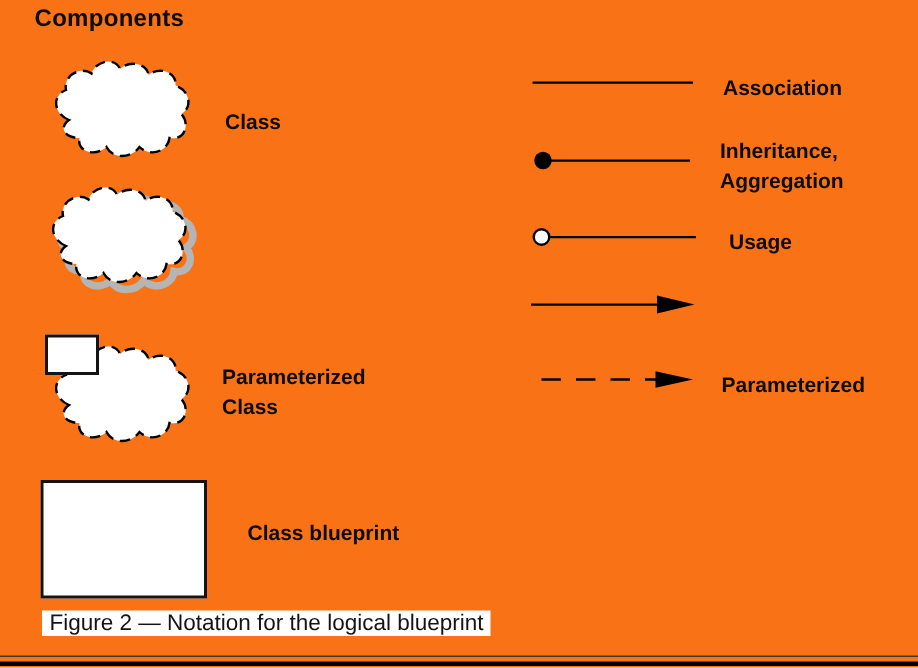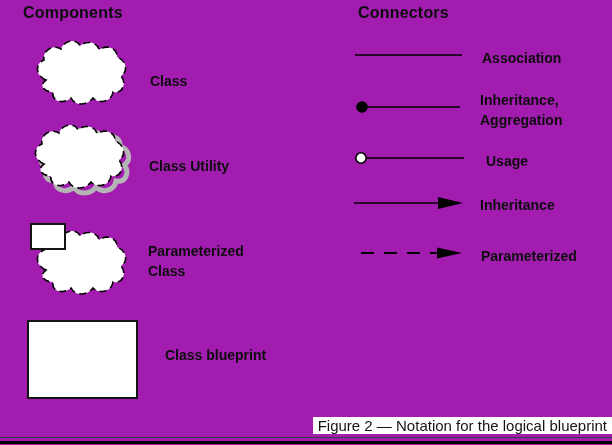--- a/index.html
+++ b/index.html
@@ -1,32 +1,32 @@
 <!DOCTYPE html>
 <html><head>
 <meta charset="utf-8">
 <style>
   html,body{margin:0;padding:0;background:#fff;}
   #page{
     position:relative;
     width:612px;height:445px;
-    background:#a21caf;
+    background:#f97316;
     font-family:"Liberation Sans", sans-serif;
     color:#111;
     overflow:hidden;
   }
   .abs{position:absolute;}
   .hdr{
     font-size:16px;font-weight:700;color:#0d0d0d;letter-spacing:.2px;
   }
   .lbl{
     font-size:14px;font-weight:700;color:#0d0d0d;line-height:20px;
   }
   .caption-wrap{
-    left:28px;right:0;top:417px;text-align:right;
+    left:28px;right:0;top:407px;text-align:left;
   }
   .caption{
     display:inline-block;background:#fff;padding:0 5px;
     font-size:15px;font-weight:400;color:#141414;
   }
   .rule-thin{left:0;top:437px;width:612px;height:1px;background:#3a3a3a;}
   .rule-thick{left:0;top:441px;width:612px;height:3px;background:#000;}
   .solid-rect{
     border:2px solid #141414;background:#fff;box-sizing:border-box;
   }
@@ -58,32 +58,30 @@
 
   <svg class="abs" style="left:28px;top:36px;" width="112" height="84" viewBox="0 0 112 84">
     <use href="#cloud-shape" transform="translate(4,2)" fill="#ffffff" stroke="#000" stroke-width="1.6" stroke-dasharray="7 4.5"></use>
   </svg>
   <div class="abs lbl" style="left:150px;top:71px;">Class</div>
 
   <svg class="abs" style="left:26px;top:120px;" width="112" height="84" viewBox="0 0 112 84">
     <use href="#cloud-shape" transform="translate(9,7)" fill="none" stroke="#b5b5b5" stroke-width="5"></use>
     <use href="#cloud-shape" transform="translate(4,2)" fill="#ffffff" stroke="#000" stroke-width="1.6" stroke-dasharray="7 4.5"></use>
   </svg>
-  <div class="abs lbl" style="left:149px;top:156px;">Class Utility</div>
 
   <svg class="abs" style="left:28px;top:226px;" width="112" height="84" viewBox="0 0 112 84">
     <use href="#cloud-shape" transform="translate(4,2)" fill="#ffffff" stroke="#000" stroke-width="1.6" stroke-dasharray="7 4.5"></use>
   </svg>
   <div class="abs solid-rect" style="left:30px;top:223px;width:36px;height:27px;"></div>
   <div class="abs lbl" style="left:148px;top:241px;width:112px;">Parameterized Class</div>
 
   <div class="abs solid-rect" style="left:27px;top:320px;width:111px;height:79px;"></div>
   <div class="abs lbl" style="left:165px;top:345px;">Class blueprint</div>
 
-  <div class="abs hdr" style="left:358px;top:4px;">Connectors</div>
 
   <svg class="abs" style="left:355px;top:52px;" width="110" height="6" viewBox="0 0 110 6">
     <line x1="0" y1="3" x2="107" y2="3" stroke="#000" stroke-width="1.5"></line>
   </svg>
   <div class="abs lbl" style="left:482px;top:48px;">Association</div>
 
   <svg class="abs" style="left:355px;top:100px;" width="110" height="14" viewBox="0 0 110 14">
     <line x1="7" y1="7" x2="105" y2="7" stroke="#000" stroke-width="1.5"></line>
     <circle cx="7" cy="7" r="5.8" fill="#000"></circle>
   </svg>
@@ -92,21 +90,20 @@
   <svg class="abs" style="left:354px;top:151px;" width="114" height="14" viewBox="0 0 114 14">
     <line x1="12" y1="7" x2="110" y2="7" stroke="#000" stroke-width="1.5"></line>
     <circle cx="7" cy="7" r="5.2" fill="#fff" stroke="#000" stroke-width="1.6"></circle>
   </svg>
   <div class="abs lbl" style="left:486px;top:151px;">Usage</div>
 
   <svg class="abs" style="left:354px;top:196px;" width="112" height="14" viewBox="0 0 112 14">
     <line x1="0" y1="7" x2="86" y2="7" stroke="#000" stroke-width="1.5"></line>
     <polygon points="84,1 84,13 109,7" fill="#000"></polygon>
   </svg>
-  <div class="abs lbl" style="left:480px;top:195px;">Inheritance</div>
 
   <svg class="abs" style="left:354px;top:246px;" width="112" height="14" viewBox="0 0 112 14">
     <line x1="7" y1="7" x2="84" y2="7" stroke="#000" stroke-width="1.8" stroke-dasharray="13 10"></line>
     <polygon points="83,1.5 83,12.5 108,7" fill="#000"></polygon>
   </svg>
   <div class="abs lbl" style="left:481px;top:246px;">Parameterized</div>
 
   <div class="abs rule-thin"></div>
   <div class="abs caption-wrap">
     <span class="caption">Figure 2 — Notation for the logical blueprint</span>

